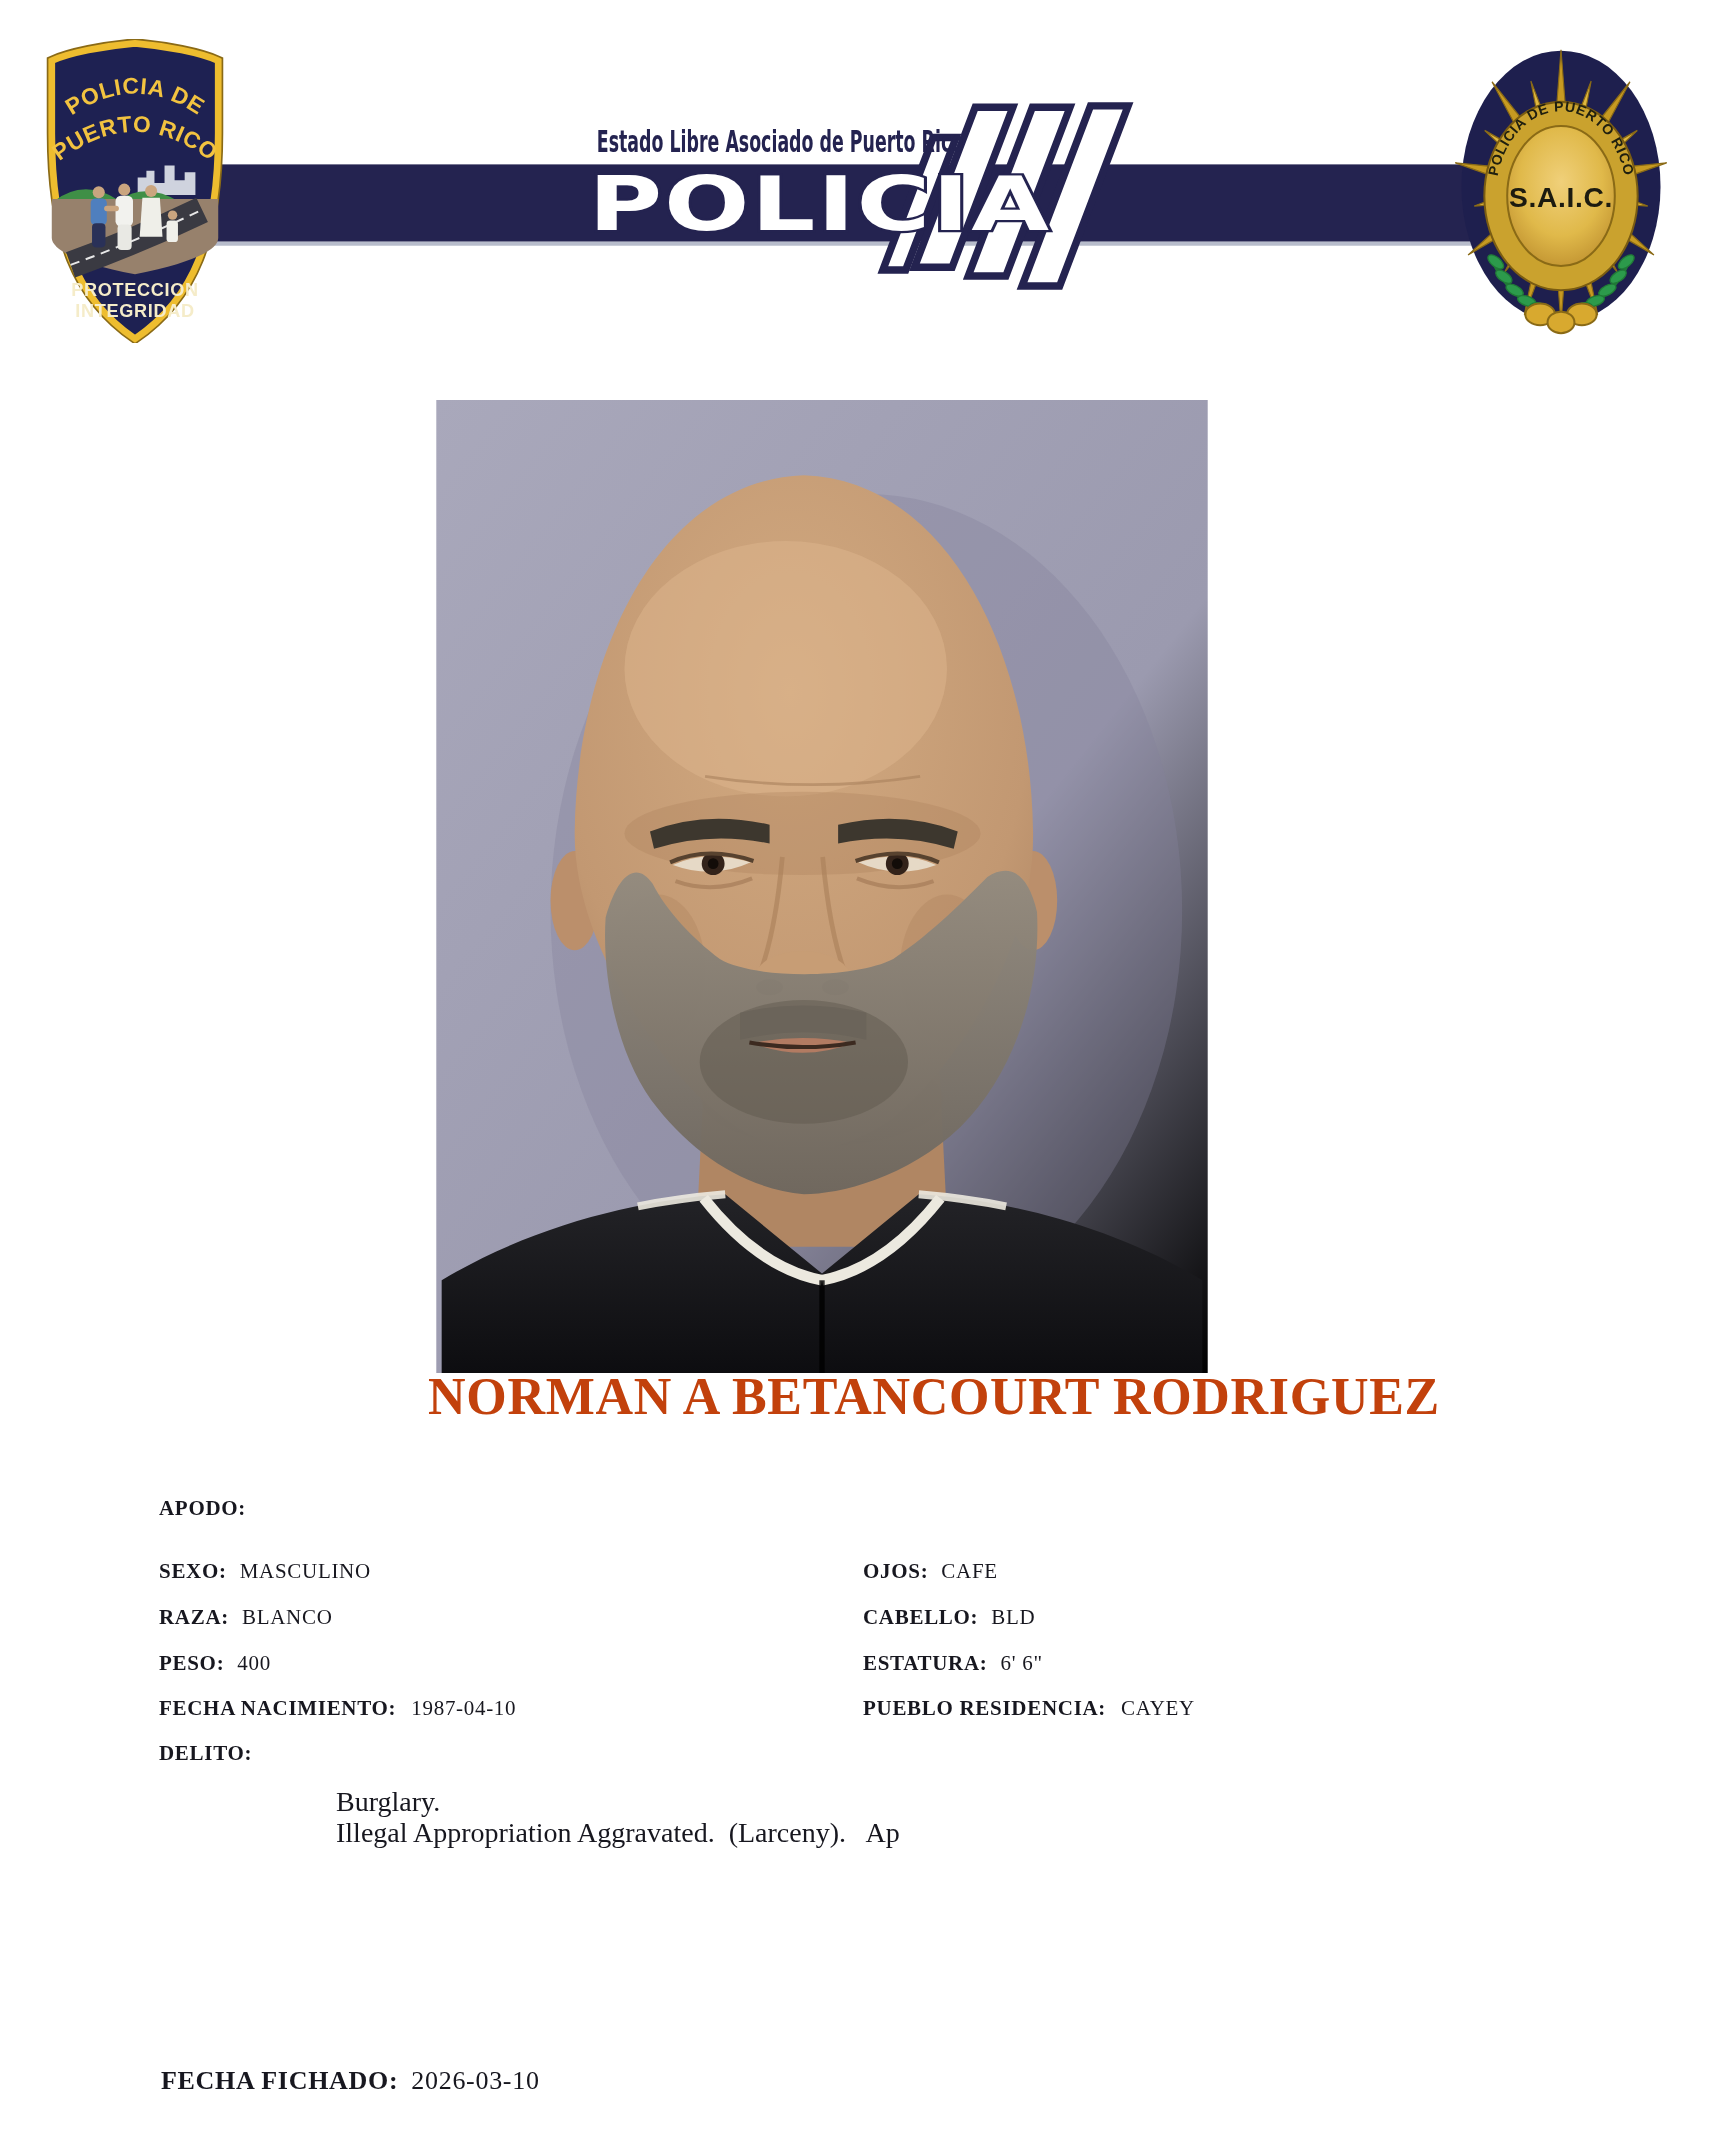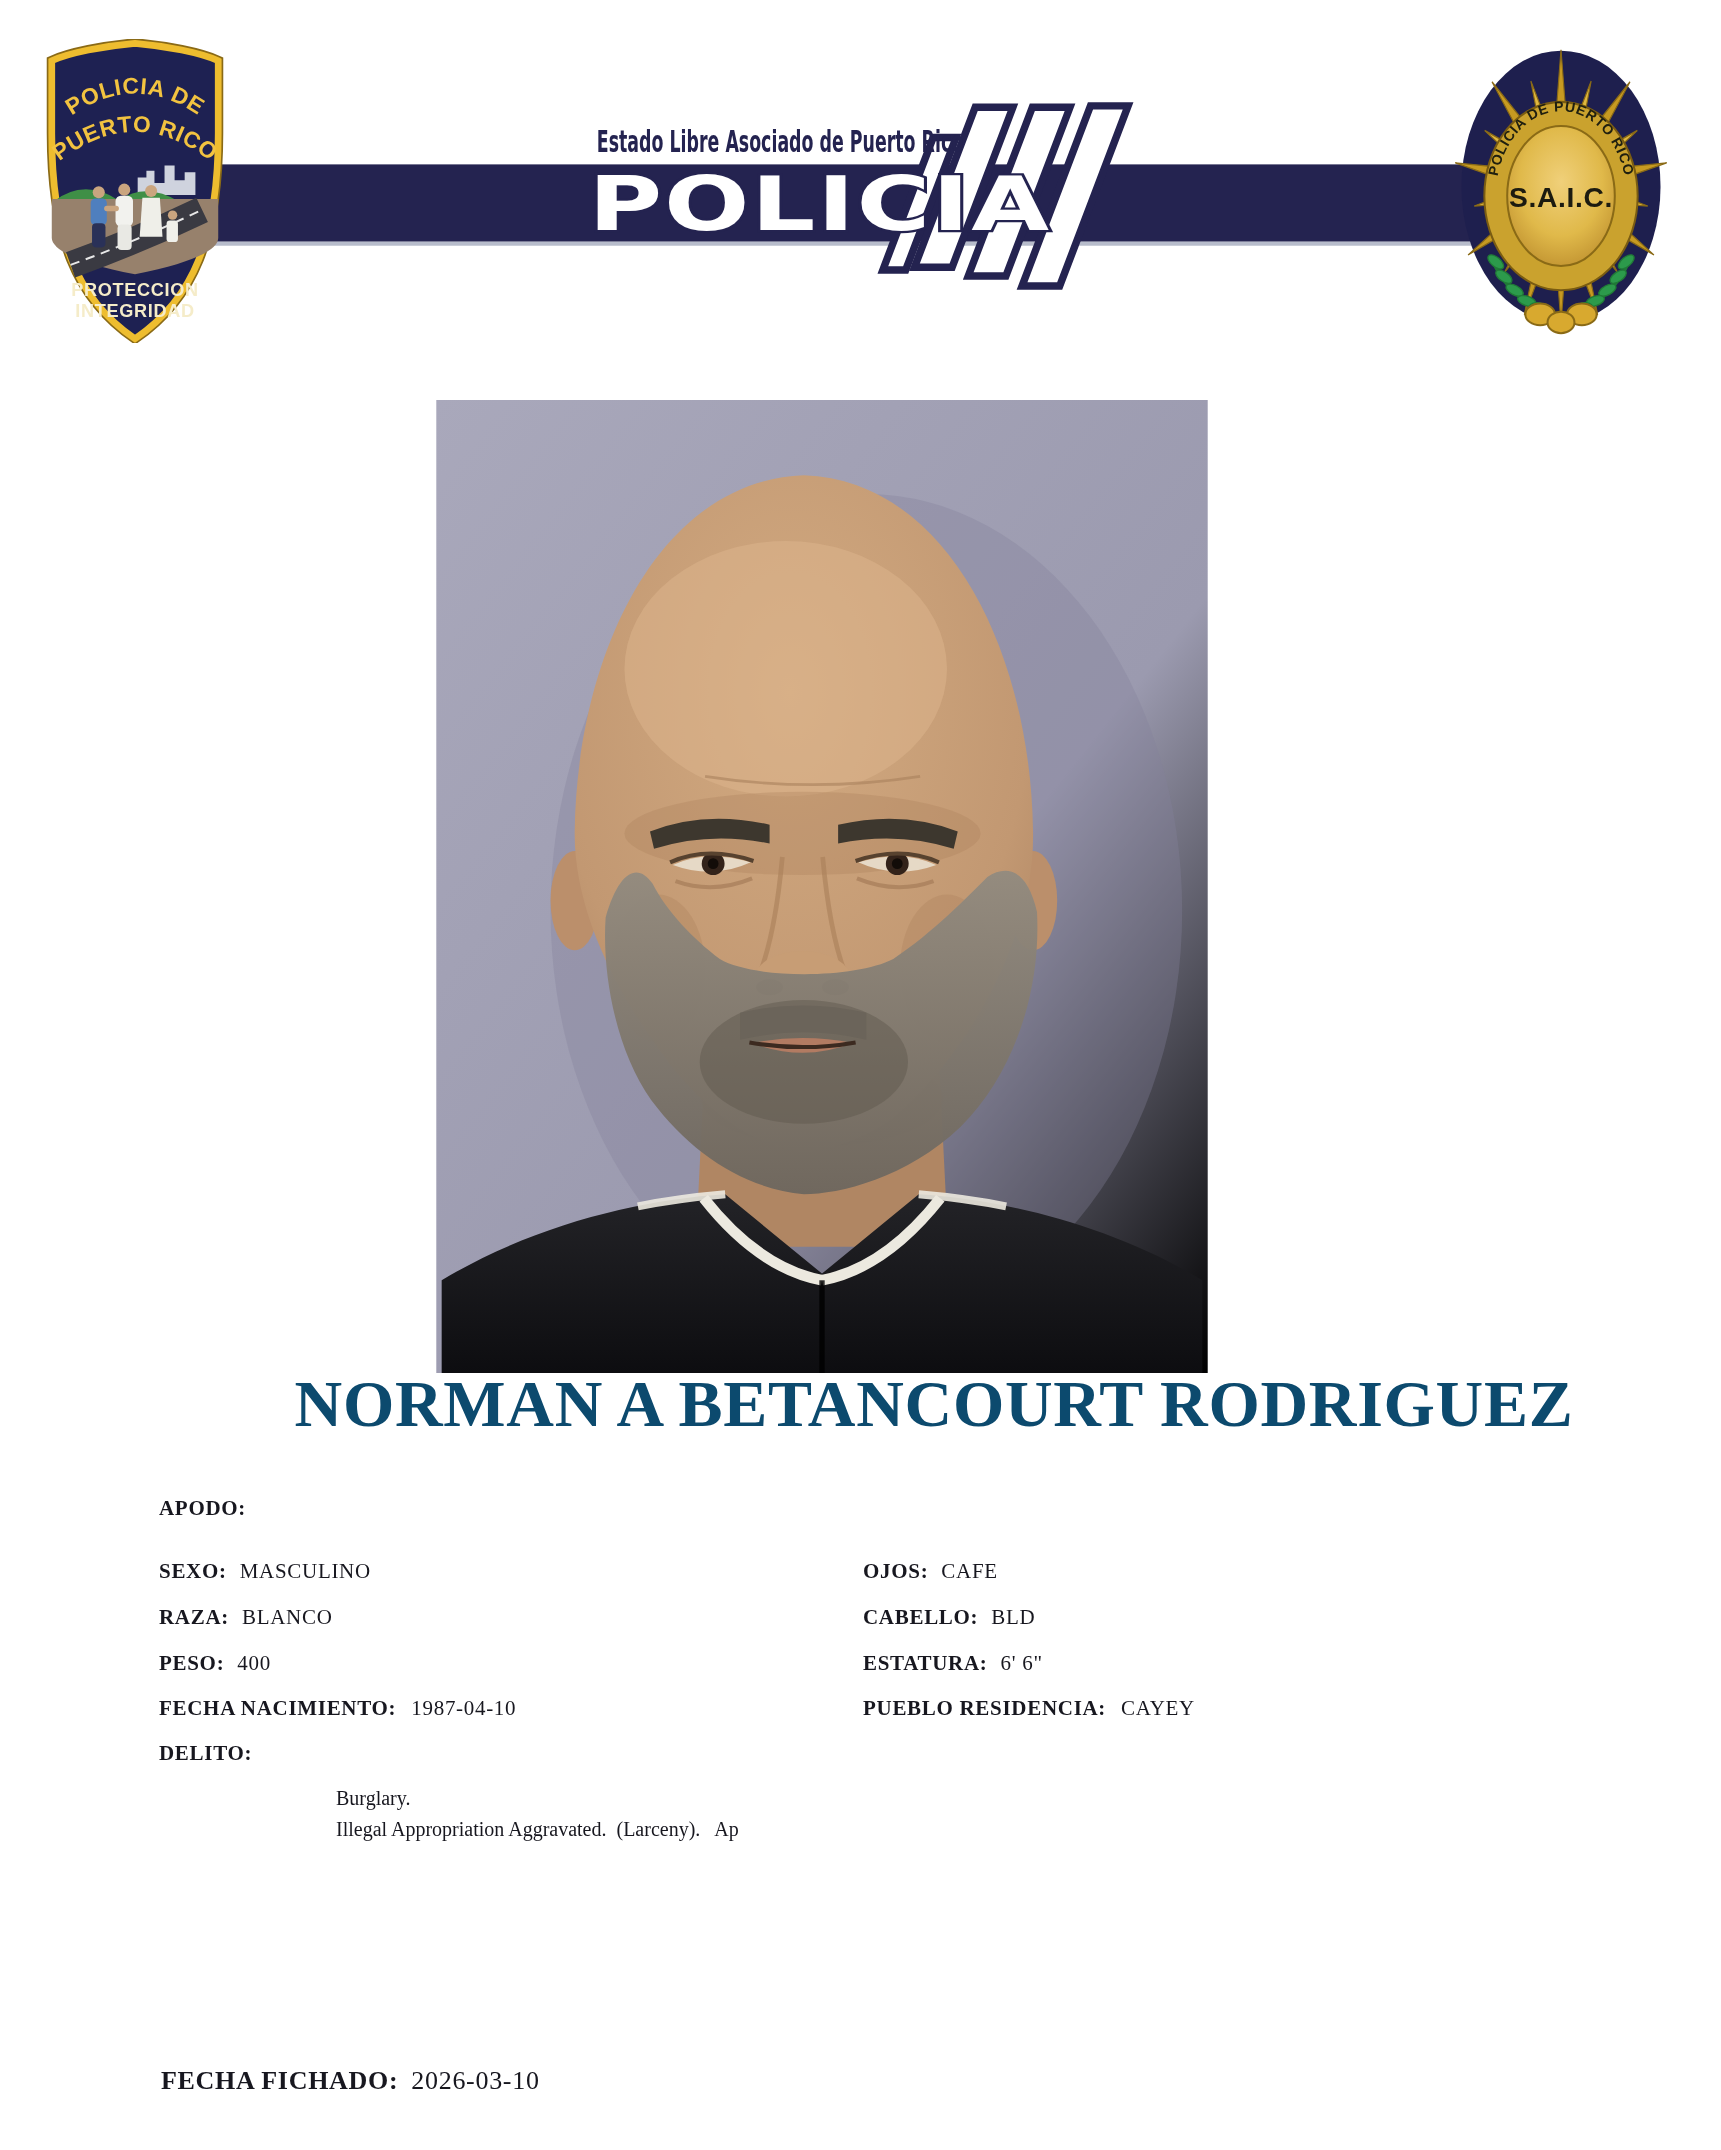--- a/index.html
+++ b/index.html
@@ -1,24 +1,24 @@
 <!DOCTYPE html>
 <html style="font-size:10.8px"><head>
 <meta charset="utf-8">
 <style>
   html,body{margin:0;padding:0;background:#ffffff;}
   #page{position:relative;width:1721px;height:2151px;background:#ffffff;overflow:hidden;
         font-family:"Liberation Serif", serif;color:#17171f;}
   .abs{position:absolute;}
-  .name{font-weight:bold;font-size:66px;letter-spacing:0.7px;color:#0c4a6e;text-align:center;line-height:1;}
+  .name{font-weight:bold;font-size:52px;letter-spacing:0.7px;color:#c2410c;text-align:center;line-height:1;}
   .row{font-size:21px;line-height:1;white-space:nowrap;}
   .lbl{font-weight:bold;letter-spacing:0.7px;}
   .val{font-weight:normal;margin-left:13px;letter-spacing:0.7px;}
   .val-tight{font-weight:normal;margin-left:15px;letter-spacing:0.7px;}
-  .crime{font-size:20px;line-height:1;white-space:pre;}
+  .crime{font-size:28px;line-height:1;white-space:pre;}
   svg text{user-select:none;}
 </style>
 </head>
 <body>
 
 <div id="page">
 
   <svg class="abs" style="left:101px;top:87px;" width="1479" height="222" viewBox="0 0 2200 330">
     <rect x="0" y="115" width="2200" height="115" fill="#242350"></rect>
     <rect x="0" y="230" width="2200" height="6" fill="#b7bccb"></rect>

